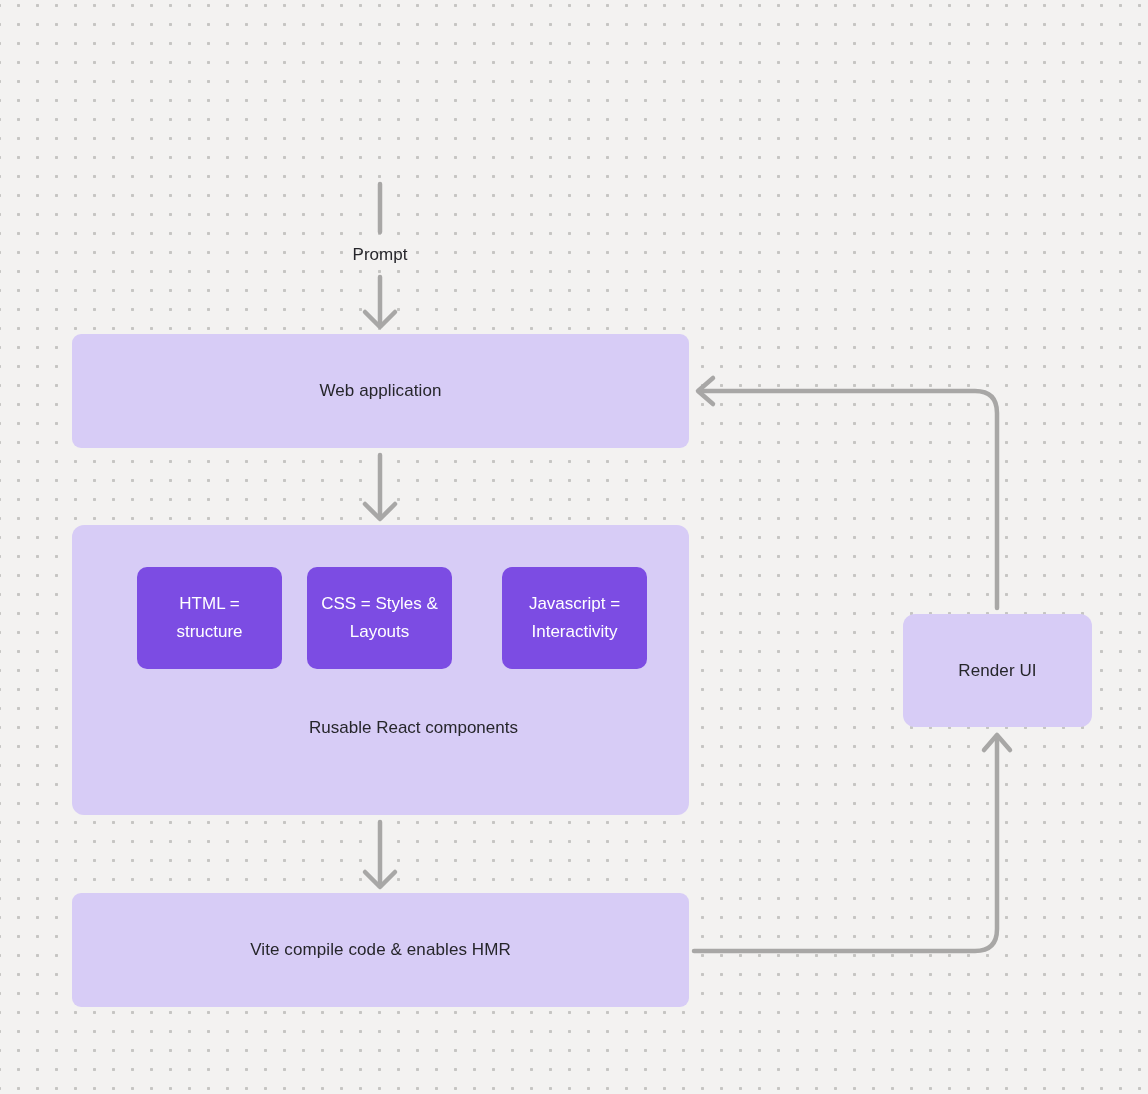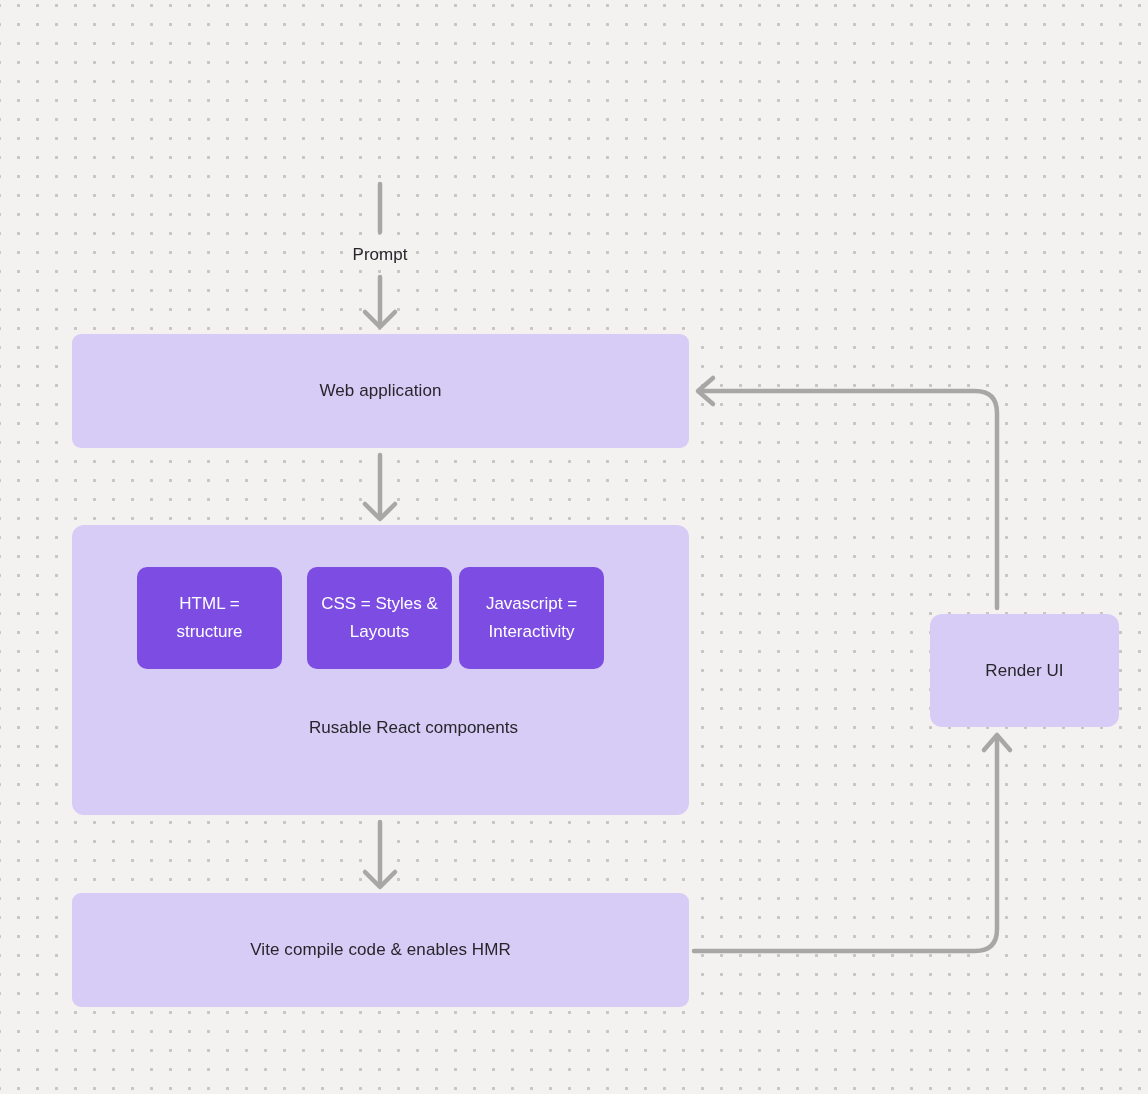--- a/index.html
+++ b/index.html
@@ -40,24 +40,24 @@
     color: #ffffff;
     font-size: 17px;
     font-weight: 500;
     line-height: 28px;
     padding: 9px 14px;
   }
   .node-user            { left: 72px;  top: 64px;  width: 617px; height: 114px; }
   .node-webapp          { left: 72px;  top: 334px; width: 617px; height: 114px; }
   .node-container       { left: 72px;  top: 525px; width: 617px; height: 290px; border-radius: 12px; }
   .node-vite            { left: 72px;  top: 893px; width: 617px; height: 114px; }
-  .node-render-ui       { left: 903px; top: 614px; width: 189px; height: 113px; border-radius: 12px; margin-left: 27px; }
+  .node-render-ui       { left: 903px; top: 614px; width: 189px; height: 113px; border-radius: 12px; }
   .node-html            { left: 137px; top: 567px; width: 145px; height: 102px; }
   .node-css             { left: 307px; top: 567px; width: 145px; height: 102px; align-items: center; }
-  .node-js              { left: 459px; top: 567px; width: 145px; height: 102px; }
+  .node-js              { left: 502px; top: 567px; width: 145px; height: 102px; }
   .container-label {
     position: absolute;
     left: 72px;
     top: 718px;
     width: 617px;
     text-align: center;
     color: #26262b;
     font-size: 17px;
     font-weight: 500;
     padding-left: 33px;

